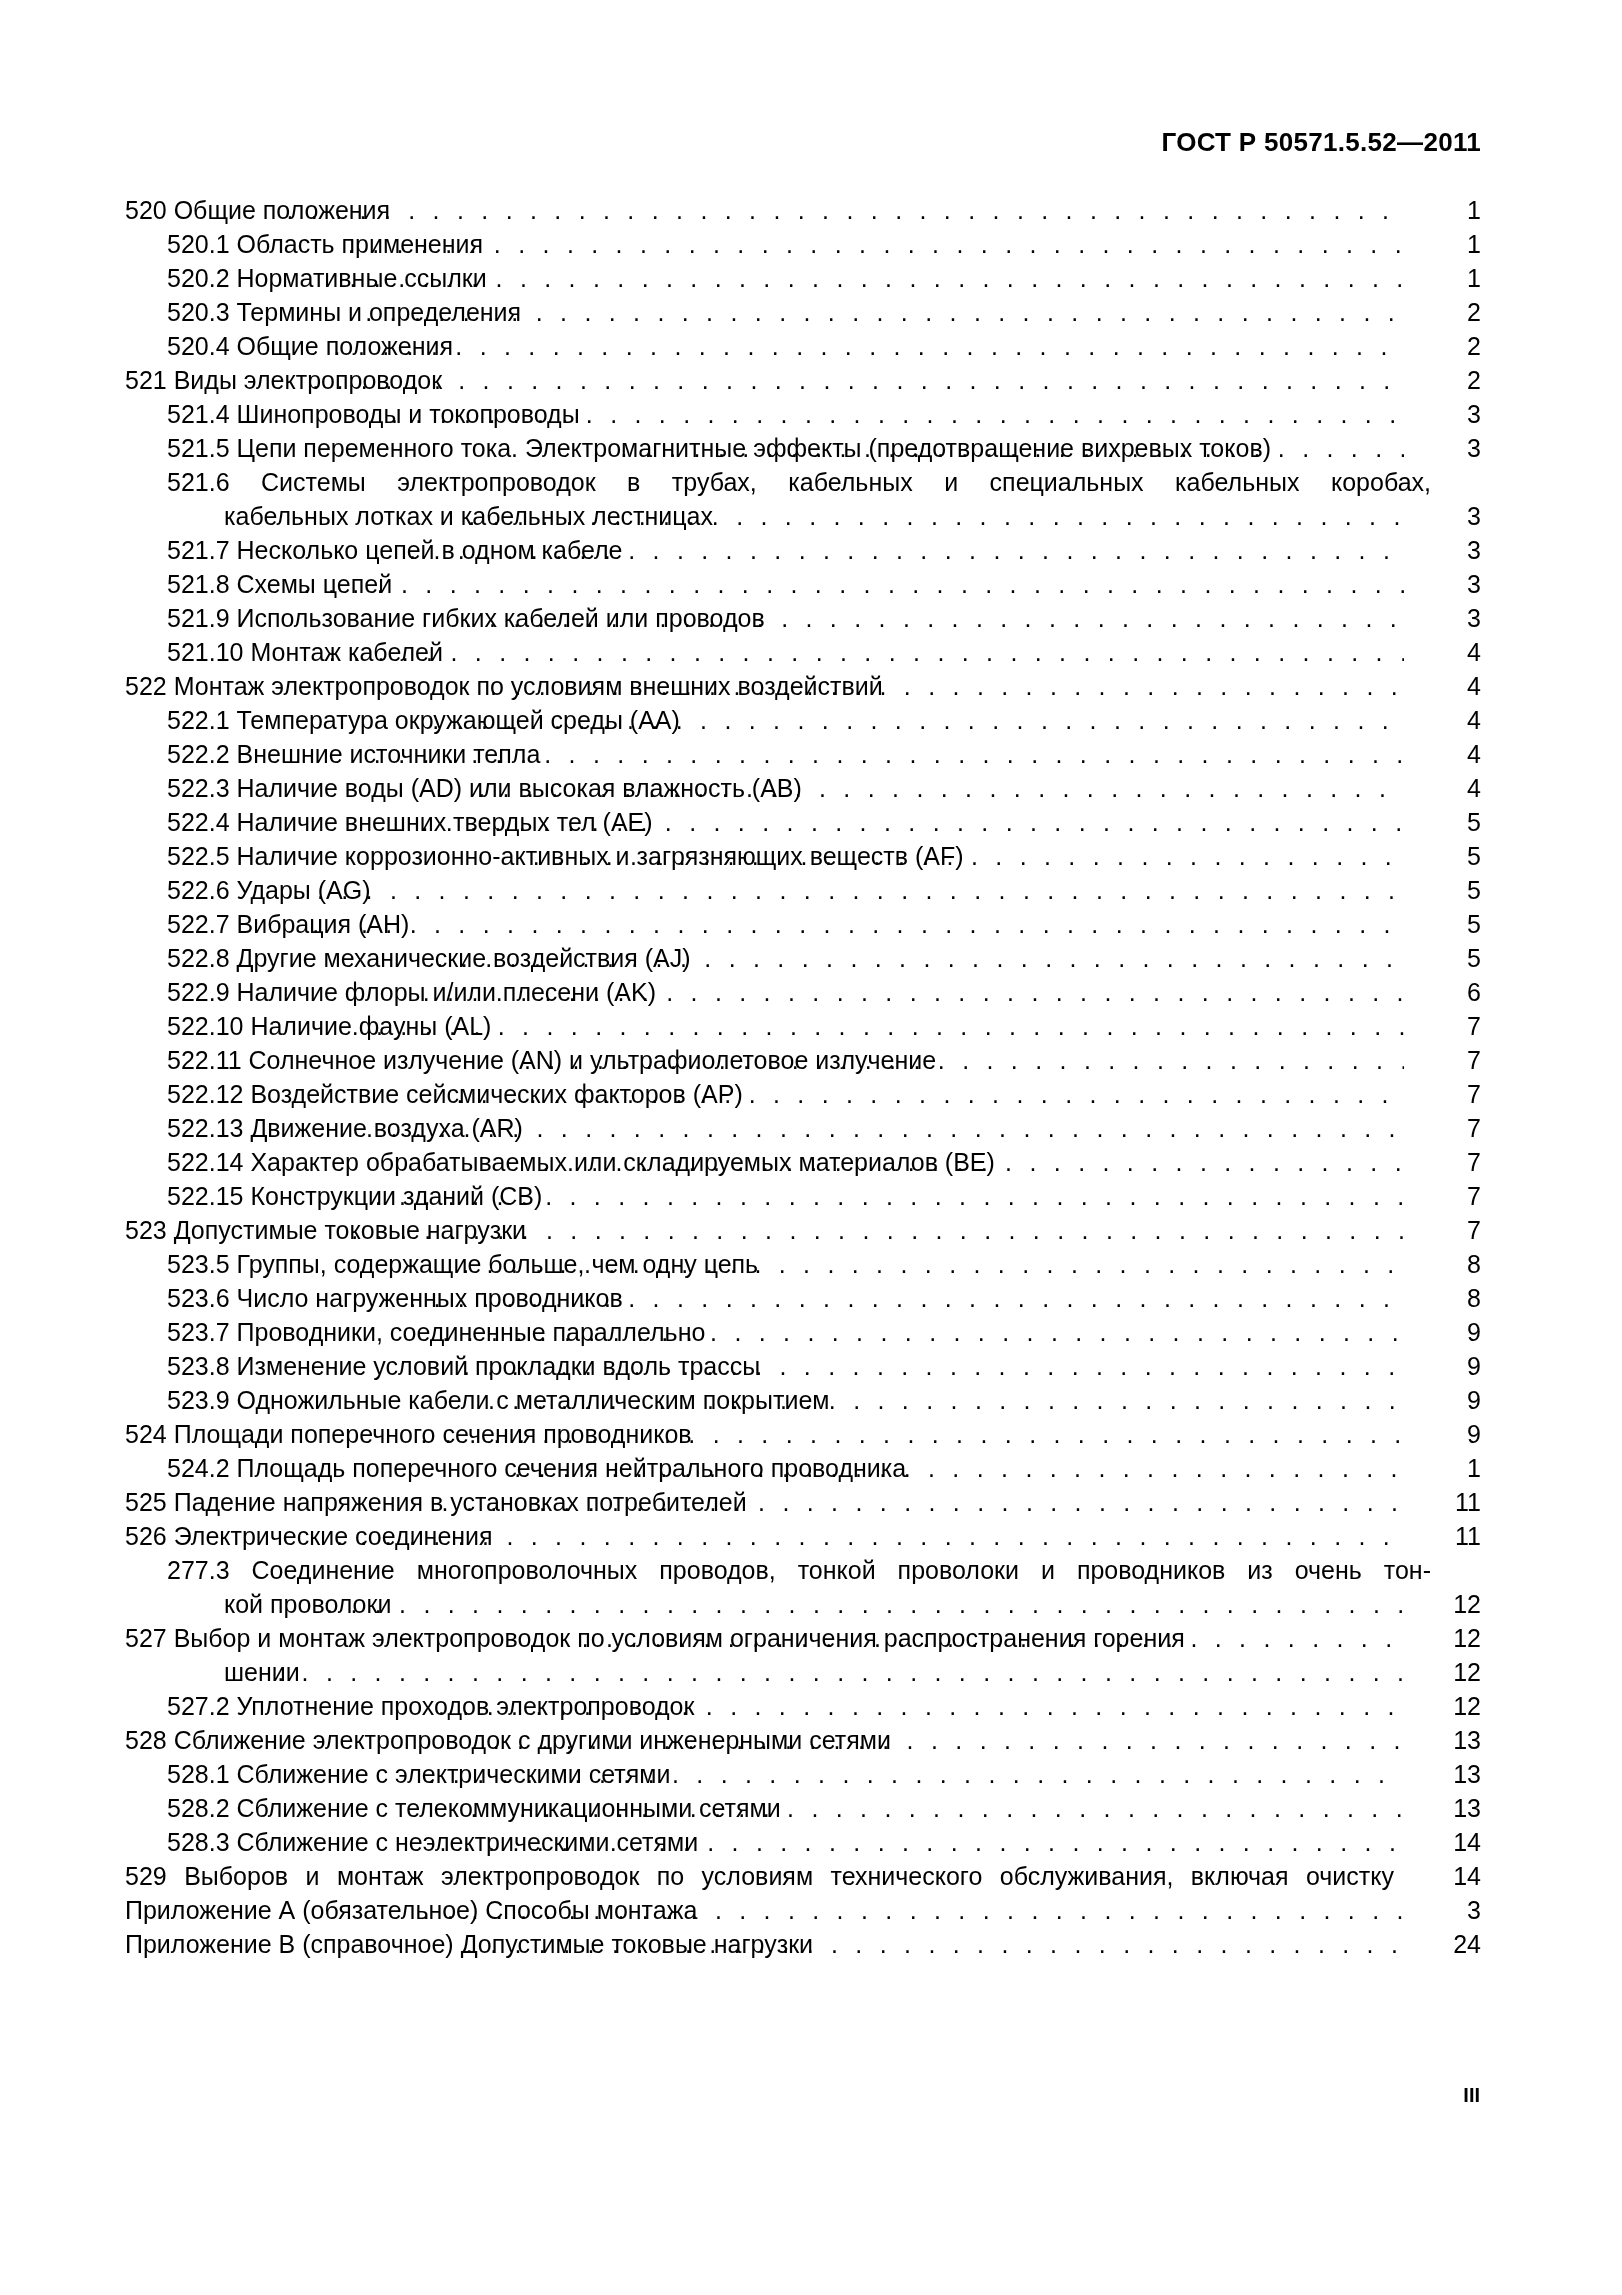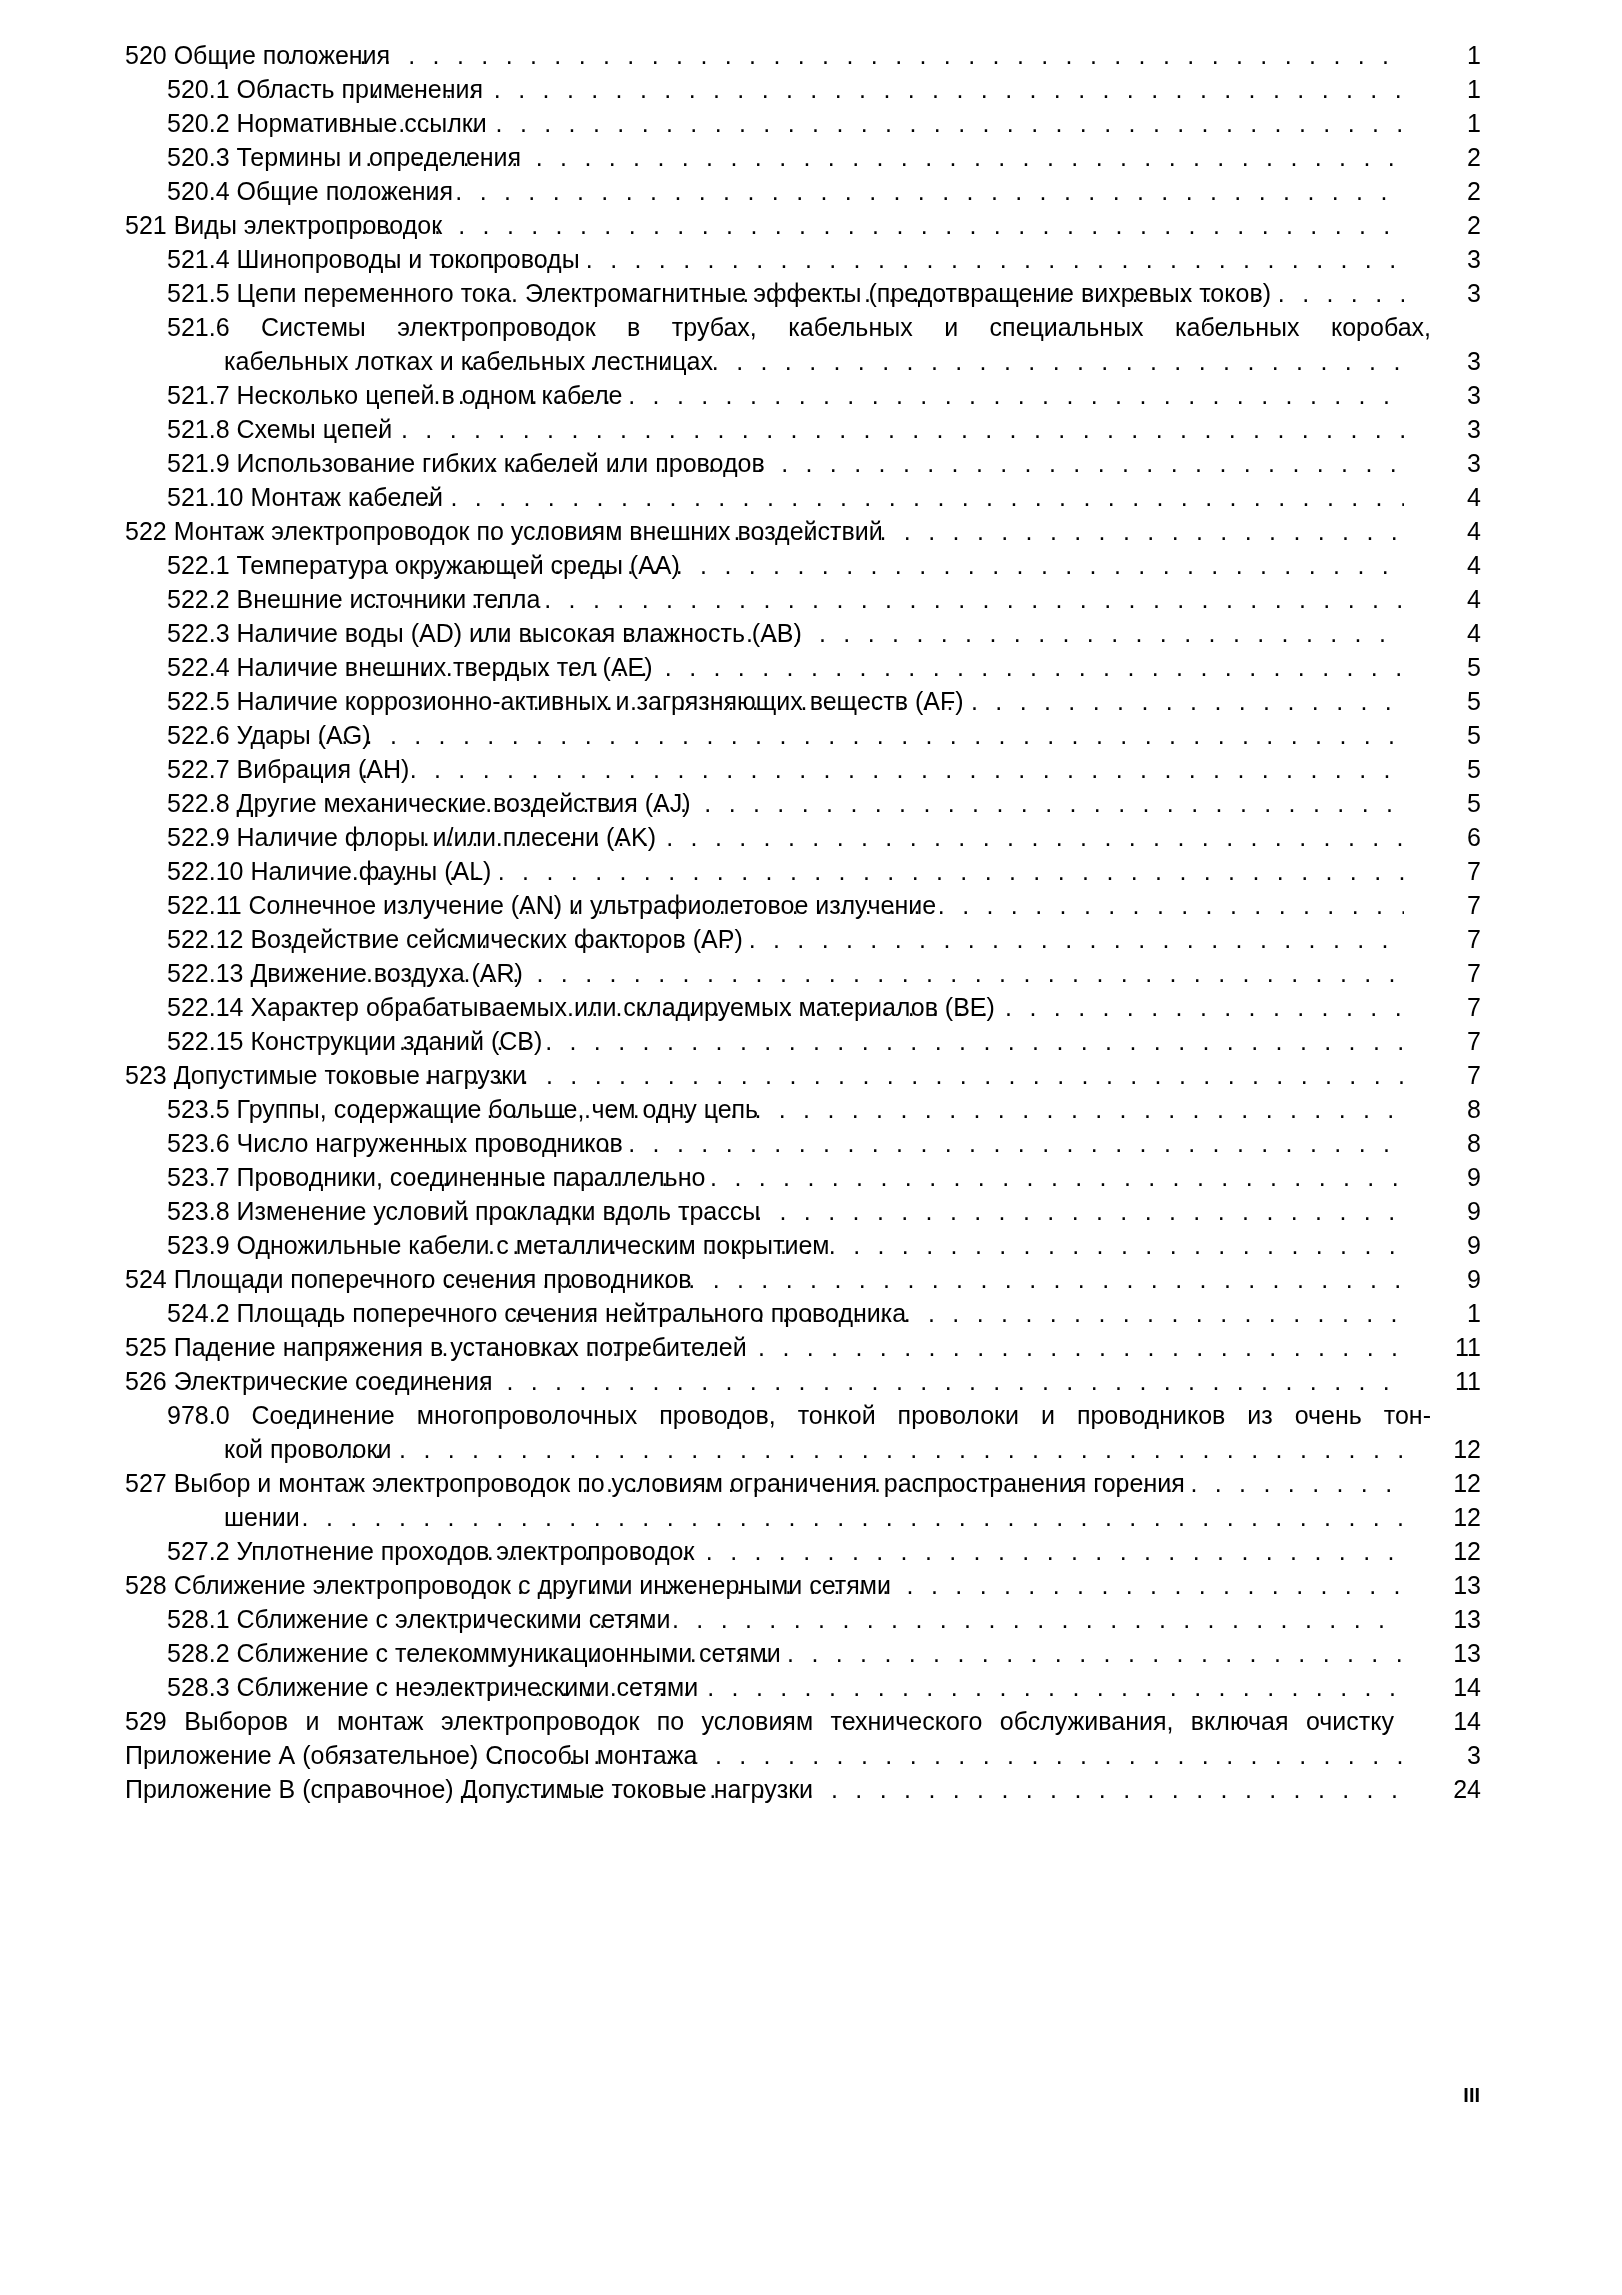--- a/index.html
+++ b/index.html
@@ -90,20 +90,21 @@
     font-weight: bold;
     font-size: 20px;
     line-height: 24px;
   }
 </style>
 </head>
 <body>
 
 <div class="page">
   <div class="content">
+    <div class="doc-header">ГОСТ Р 50571.5.52—2011</div>
     <div class="toc-list" id="toc-list">
         <div class="toc-entry">
           <div class="toc-lastline" style="padding-left: 0px;">
             <span class="toc-text">520 Общие положения</span>
             <span class="toc-dots" aria-hidden="true">................................................................................</span>
             <span class="toc-page">1</span>
           </div>
         </div>
         <div class="toc-entry">
           <div class="toc-lastline" style="padding-left: 42px;">
@@ -366,21 +367,21 @@
           </div>
         </div>
         <div class="toc-entry">
           <div class="toc-lastline" style="padding-left: 0px;">
             <span class="toc-text">526 Электрические соединения</span>
             <span class="toc-dots" aria-hidden="true">................................................................................</span>
             <span class="toc-page">11</span>
           </div>
         </div>
         <div class="toc-entry">
-          <div class="toc-line justify" style="padding-left: 42px;">978.0 Соединение многопроволочных проводов, тонкой проволоки и проводников из очень тон-</div>
+          <div class="toc-line justify" style="padding-left: 42px;">277.3 Соединение многопроволочных проводов, тонкой проволоки и проводников из очень тон-</div>
           <div class="toc-lastline" style="padding-left: 99px;">
             <span class="toc-text">кой проволоки</span>
             <span class="toc-dots" aria-hidden="true">................................................................................</span>
             <span class="toc-page">12</span>
           </div>
         </div>
         <div class="toc-entry">
           <div class="toc-lastline" style="padding-left: 0px;">
             <span class="toc-text">527 Выбор и монтаж электропроводок по условиям ограничения распространения горения</span>
             <span class="toc-dots" aria-hidden="true">................................................................................</span>

